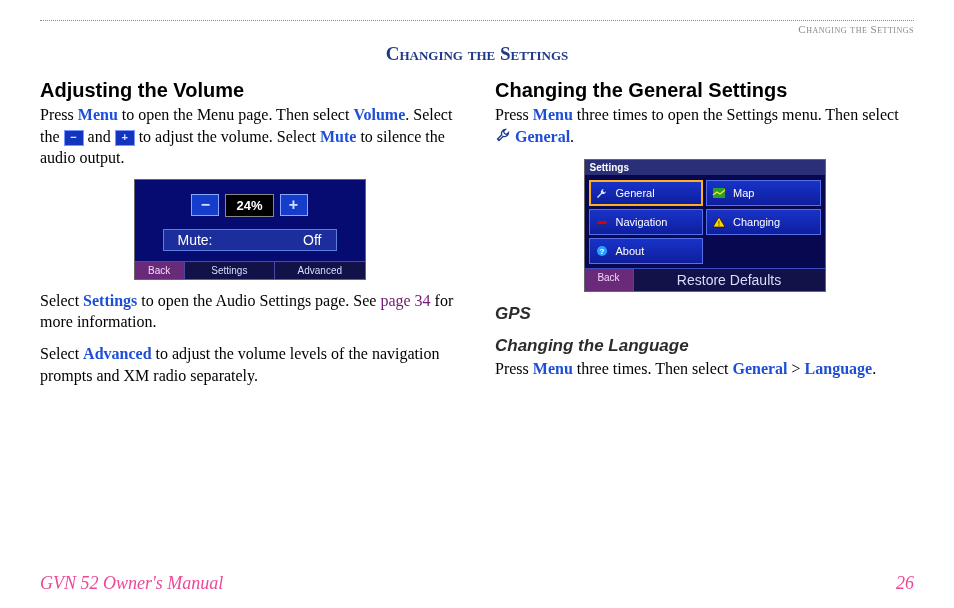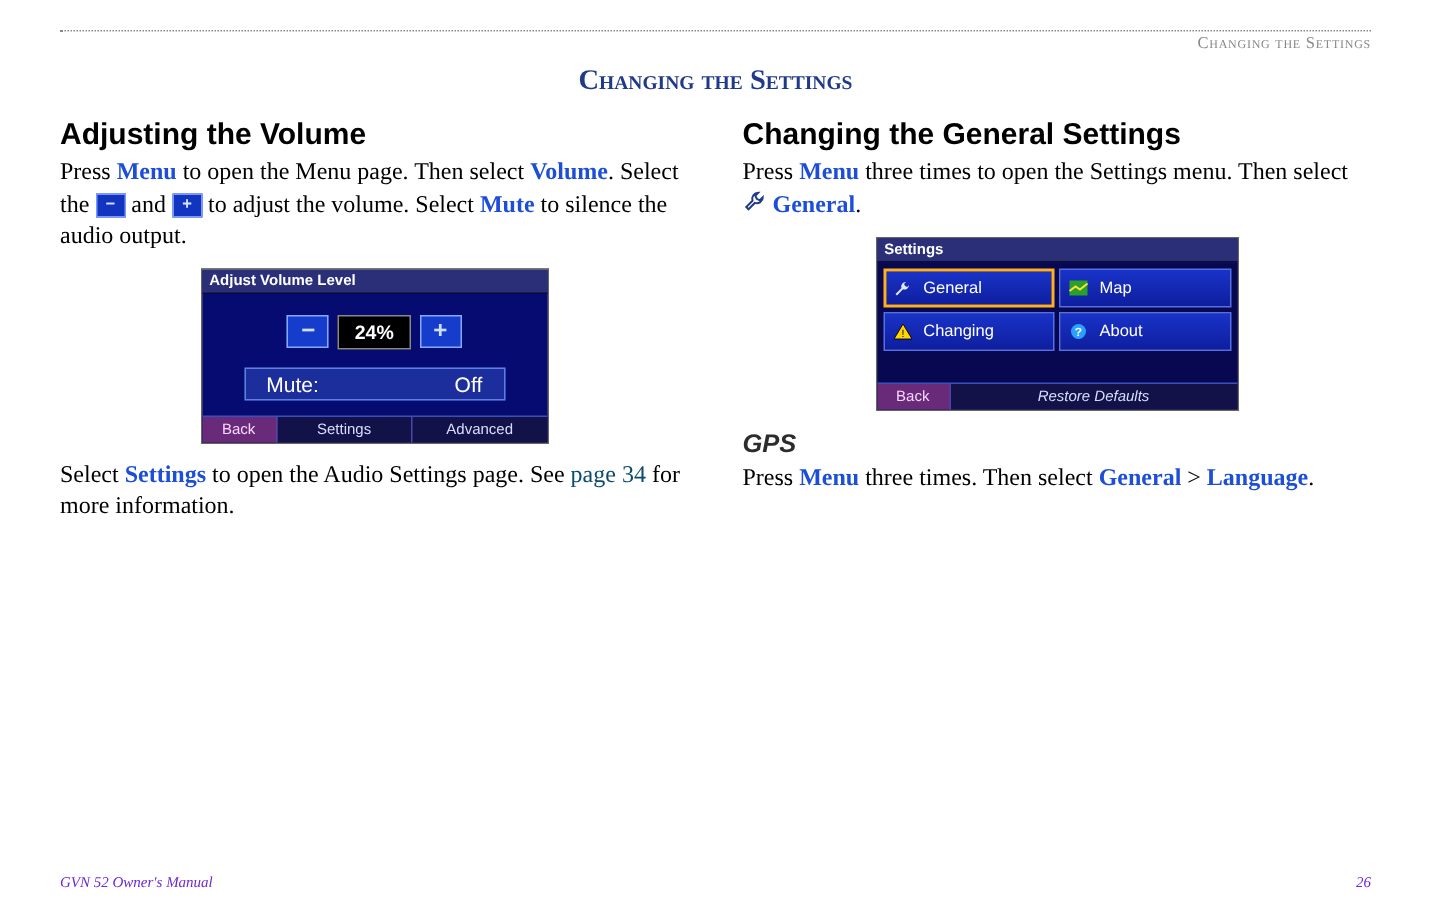--- a/index.html
+++ b/index.html
@@ -47,31 +47,31 @@
   h3 {
     font-family: Arial, Helvetica, sans-serif;
     font-weight: bold;
     font-style: italic;
     font-size: 17px;
     color: #2c2c2c;
     margin: 12px 0 2px 0;
   }
   p { margin: 0 0 10px 0; line-height: 1.35; }
   .kw { color: #1d4ed8; font-weight: bold; }
-  .pagelink { color: #0c4a6e; }
+  .pagelink { color: #701a75; }
   .footer {
     position: absolute;
     bottom: 14px;
     left: 40px;
     right: 40px;
     display: flex;
     justify-content: space-between;
-    color: #6d28d9;
+    color: #ec4899;
     font-style: italic;
-    font-size: 10px;
+    font-size: 18px;
   }
   
   .screenshot {
     margin: 6px auto 10px auto;
     font-family: Arial, Helvetica, sans-serif;
   }
   .ss1 {
     width: 230px;
     background: #050b70;
     border: 1px solid #666;
@@ -169,21 +169,21 @@
     background: #6a2a7a;
     color: #f4d6ff;
     width: 48px;
     text-align: center;
     font-size: 10px;
     padding: 3px 0;
     border-right:1px solid #4848a8;
   }
   .ss2-bottom .rd {
     flex: 1; text-align: center;
-    color: #d6deff; font-size: 10px; padding: 3px 0; font-style: italic;
+    color: #d6deff; font-size: 14px; padding: 3px 0;
   }
   
   .inline-btn {
     display: inline-flex;
     width: 18px; height: 14px;
     background: #1235c0;
     border: 1px solid #7a96ff;
     vertical-align: middle;
     align-items: center; justify-content: center;
     color: #d8e4ff; font-size: 11px; font-weight: bold;
@@ -204,40 +204,42 @@
 
 <div class="cols">
 
   <div class="col">
     <h2>Adjusting the Volume</h2>
     <p>
       <span>Press </span><span class="kw">Menu</span><span> to open the Menu page. Then select </span><span class="kw">Volume</span><span>. Select the </span><span class="inline-btn">−</span><span> and </span><span class="inline-btn">+</span><span> to adjust the volume. Select </span><span class="kw">Mute</span><span> to silence the audio output.</span>
     </p>
 
     <div class="screenshot ss1">
-      <div class="ss-title">Adjust Volume Level</div>
       <div class="vol-row">
         <div class="vol-btn">−</div>
         <div class="vol-display">24%</div>
         <div class="vol-btn">+</div>
       </div>
       <div class="mute-row">
         <span>Mute:</span>
         <span>Off</span>
       </div>
       <div class="ss1-bottom">
         <div>Back</div>
         <div>Settings</div>
         <div>Advanced</div>
       </div>
     </div>
 
     <p>
       <span>Select </span><span class="kw">Settings</span><span> to open the Audio Settings page. See </span><span class="pagelink">page 34</span><span> for more information.</span>
     </p>
+    <p>
+      <span>Select </span><span class="kw">Advanced</span><span> to adjust the volume levels of the navigation prompts and XM radio separately.</span>
+    </p>
   </div>
 
   <div class="col">
     <h2>Changing the General Settings</h2>
     <p>
       <span>Press </span><span class="kw">Menu</span><span> three times to open the Settings menu. Then select </span><span class="inline-wrench"><svg width="16" height="16" viewBox="0 0 16 16">
             <path d="M13.5 5.5a4 4 0 0 1-5.3 3.8L4 13.5 2.5 12l4.2-4.2A4 4 0 0 1 10.5 2.5l-2 2 1 2 2 1 2-2z" fill="none" stroke="#203a8a" stroke-width="1.3"></path>
           </svg></span> <span class="kw">General</span><span>.</span>
     </p>
 
@@ -257,20 +259,30 @@
               <svg width="14" height="12" viewBox="0 0 14 12">
                 <rect x="1" y="1" width="12" height="10" fill="#2aa02a"></rect>
                 <path d="M1 8l4-3 3 2 5-4" stroke="#ffe040" stroke-width="1.3" fill="none"></path>
               </svg>
             </span>
           <span>Map</span>
         </div>
         <div class="ss2-cell">
           <span class="ico">
               <svg width="14" height="12" viewBox="0 0 14 12">
+                <path d="M2 8h10l-1-3H3z" fill="#d00"></path>
+                <circle cx="4" cy="9" r="1.2" fill="#333"></circle>
+                <circle cx="10" cy="9" r="1.2" fill="#333"></circle>
+              </svg>
+            </span>
+          <span>Navigation</span>
+        </div>
+        <div class="ss2-cell">
+          <span class="ico">
+              <svg width="14" height="12" viewBox="0 0 14 12">
                 <path d="M7 1l6 10H1z" fill="#ffd400" stroke="#000" stroke-width="0.6"></path>
                 <text x="7" y="9.5" font-size="7" text-anchor="middle" fill="#000">!</text>
               </svg>
             </span>
           <span>Changing</span>
         </div>
         <div class="ss2-cell">
           <span class="ico">
               <svg width="14" height="12" viewBox="0 0 14 12">
                 <circle cx="7" cy="6" r="5" fill="#2aa0ff"></circle>
@@ -282,20 +294,21 @@
         <div class="ss2-cell" style="visibility:hidden"></div>
       </div>
       <div class="ss2-bottom">
         <div class="bk">Back</div>
         <div class="rd">Restore Defaults</div>
       </div>
     </div>
 
     <h3>GPS</h3>
 
+    <h3>Changing the Language</h3>
     <p>
       <span>Press </span><span class="kw">Menu</span><span> three times. Then select </span><span class="kw">General</span><span> &gt; </span><span class="kw">Language</span><span>.</span>
     </p>
   </div>
 </div>
 
 <div class="footer">
   <span>GVN 52 Owner's Manual</span>
   <span>26</span>
 </div>

